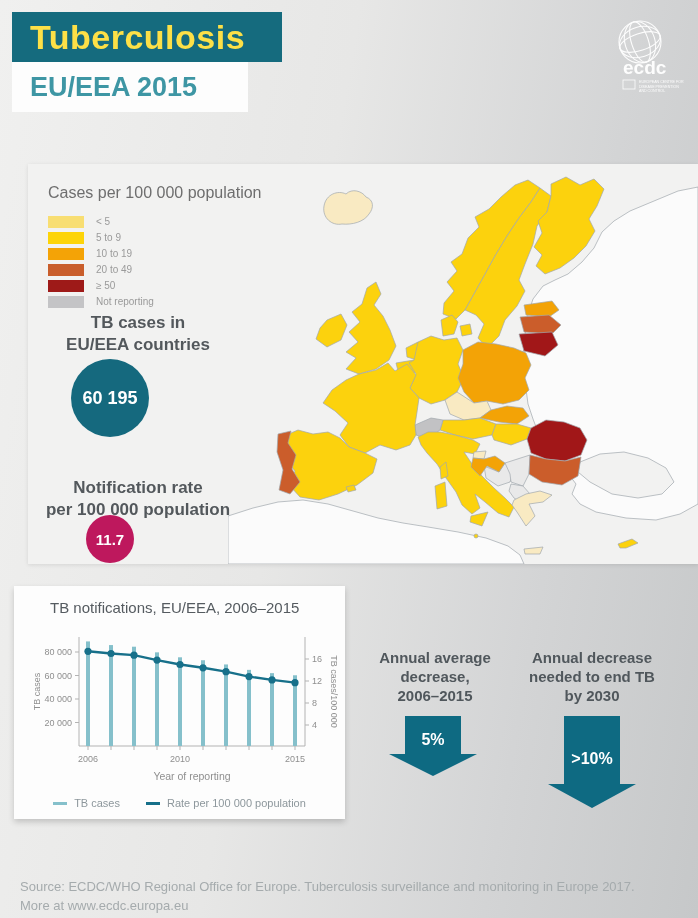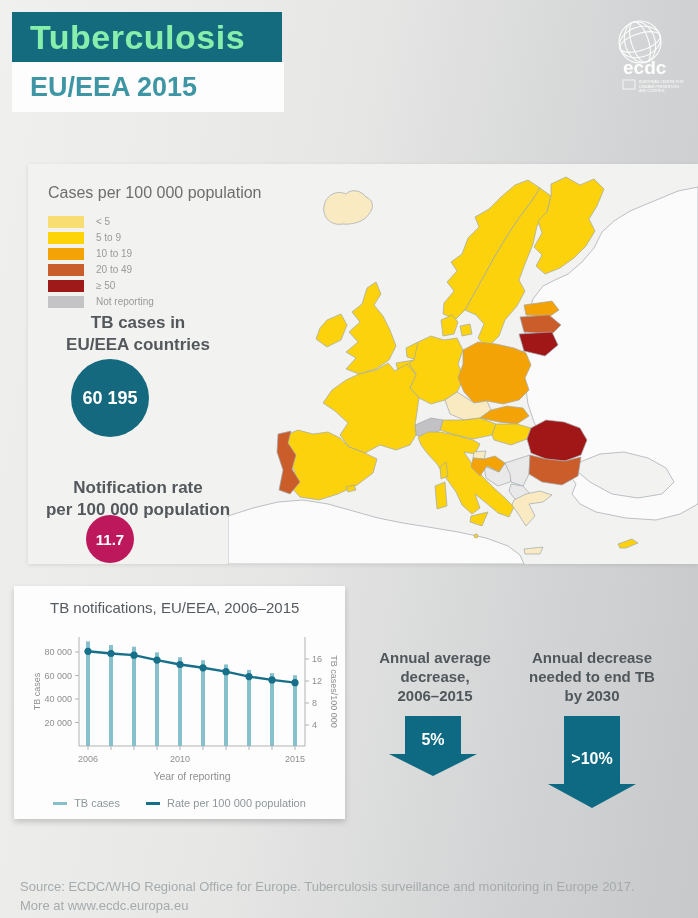--- a/index.html
+++ b/index.html
@@ -2,22 +2,22 @@
 <html><head>
 <meta charset="utf-8">
 <style>
   html,body{margin:0;padding:0;}
   body{font-family:"Liberation Sans", sans-serif; background:#888;}
   .page{position:relative;width:698px;height:918px;overflow:hidden;
         background:linear-gradient(100deg,#f0f0ef 0%,#e7e7e6 42%,#d3d4d5 75%,#c6c8c9 100%);}
   
   .title-box{position:absolute;left:12px;top:12px;width:270px;height:50px;background:#156b7e;
              display:flex;align-items:center;}
-  .title-box span{color:#86efac;font-size:34px;font-weight:bold;padding-left:18px;letter-spacing:0.5px;}
-  .subtitle-box{position:absolute;left:12px;top:62px;width:272px;height:50px;background:#fdfdfd;
+  .title-box span{color:#fde047;font-size:34px;font-weight:bold;padding-left:18px;letter-spacing:0.5px;}
+  .subtitle-box{position:absolute;left:12px;top:62px;width:236px;height:50px;background:#fdfdfd;
              display:flex;align-items:center;}
   .subtitle-box span{color:#3e96a4;font-size:27px;font-weight:bold;padding-left:18px;}
   .logo{position:absolute;left:596px;top:8px;width:100px;height:95px;}
   
   .map-panel{position:absolute;left:28px;top:164px;width:670px;height:400px;background:#f2f2f1;
              box-shadow:0 1px 4px rgba(0,0,0,0.10);}
   .legend{position:absolute;left:20px;top:20px;}
   .legend-title{font-size:16px;color:#6e6e6e;margin-bottom:12px;}
   .lg-row{display:flex;align-items:center;height:15px;margin-bottom:1px;}
   .lg-swatch{width:36px;height:12px;margin-right:12px;flex:0 0 auto;}

